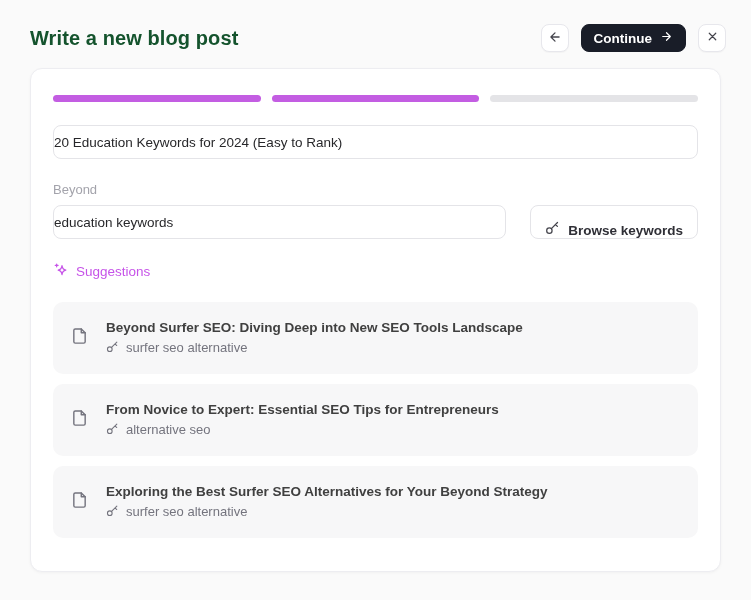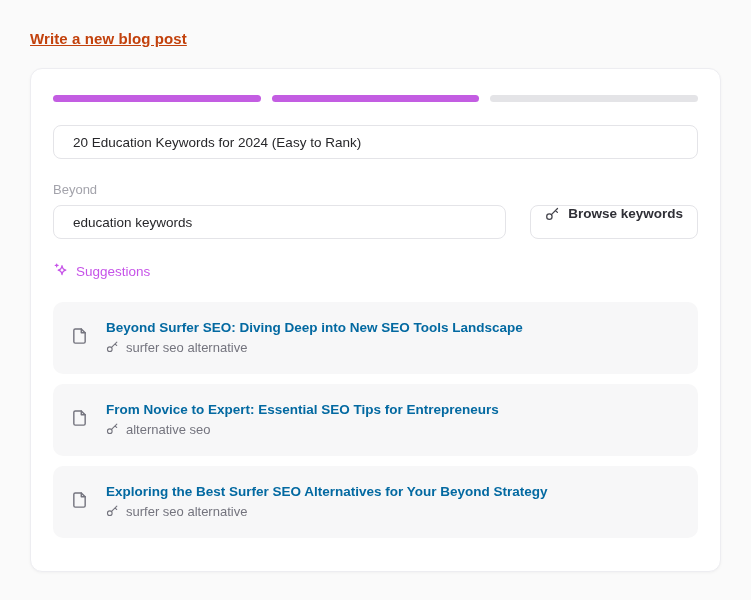--- a/index.html
+++ b/index.html
@@ -9,21 +9,21 @@
     font-family:"Liberation Sans","DejaVu Sans",sans-serif;
     color:#27272a;
     overflow:hidden;
   }
   
   .header {
     display:flex; align-items:center;
     padding:24px 25px 0 30px;
     height:52px;
   }
-  .header-title { font-size:15px; font-weight:700; color:#c2410c; letter-spacing:.1px;text-decoration:underline; }
+  .header-title { font-size:20px; font-weight:700; color:#14532d; letter-spacing:.1px; }
   .header-actions { margin-left:auto; display:flex; align-items:center; gap:12px; }
   .icon-btn {
     width:28px; height:28px; border-radius:8px;
     background:#ffffff; border:1px solid #e7e7ec;
     display:flex; align-items:center; justify-content:center;
     color:#44444c; cursor:pointer;
     box-shadow:0 1px 1px rgba(0,0,0,.03);
   }
   .btn-dark {
     height:28px; padding:0 12px; border-radius:8px;
@@ -43,60 +43,84 @@
     padding:26px 22px 28px 22px;
   }
   
   .progress { display:flex; gap:11px; margin-bottom:23px; }
   .progress-seg { height:7px; flex:1; border-radius:4px; }
   
   .field-label { font-size:13px; color:#a3a3ab; margin-bottom:8px; }
   .text-input {
     width:100%; height:34px;
     border:1px solid #e4e4e8; border-radius:8px;
-    padding:0 19px; font-size:13.5px; color:#27272a;
+    padding:0 0; font-size:13.5px; color:#27272a;
     font-family:"Liberation Sans","DejaVu Sans",sans-serif;
     background:#ffffff; outline:none;
   }
   .field { margin-bottom:23px; }
   .keyword-row { display:flex; gap:24px; }
   .keyword-row .text-input { flex:1; }
   .btn-outline {
     height:34px; padding:0 14px; border-radius:8px; flex:0 0 auto;
     background:#ffffff; border:1px solid #e4e4e8;
-    display:flex; align-items:flex-start; gap:8px;
+    display:flex; align-items:flex-end; gap:8px;
     font-size:13.5px; font-weight:600; color:#2f2f36; cursor:pointer;
   }
   .btn-outline .icon { color:#44444c; }
   
   .suggestions-header {
     display:flex; align-items:center; gap:7px;
     font-size:13.5px; font-weight:500;
     margin-bottom:21px;
   }
   .suggestion-list { display:flex; flex-direction:column; gap:10px; }
   .suggestion-card {
     height:72px; background:#f7f7f8; border-radius:10px;
     display:flex; align-items:center; gap:18px;
     padding:0 18px; cursor:pointer;
   }
   .suggestion-card .file { color:#74747e; flex:0 0 auto; }
   .suggestion-body { display:flex; flex-direction:column; gap:5px; min-width:0; }
-  .suggestion-title { font-size:13.5px; font-weight:700; color:#0369a1; }
+  .suggestion-title { font-size:13.5px; font-weight:700; color:#404040; }
   .suggestion-keyword {
     display:flex; align-items:flex-start; gap:7px;
     font-size:13px; color:#74747e;
   }
   .suggestion-keyword .icon { color:#74747e; }
 </style>
 </head>
 <body>
 
 <div class="header">
   <div class="header-title">Write a new blog post</div>
+  <div class="header-actions">
+    <button class="icon-btn">
+      <span class="icon">
+        <svg width="14" height="14" viewBox="0 0 24 24" fill="none" stroke="currentColor" stroke-width="2.2" stroke-linecap="round" stroke-linejoin="round">
+            <path d="M19 12H5m7 7-7-7 7-7"></path>
+          </svg>
+      </span>
+    </button>
+    <button class="btn-dark" style="background: rgb(25, 29, 40);">
+      <span>Continue</span>
+      <span class="icon">
+        <svg width="13" height="13" viewBox="0 0 24 24" fill="none" stroke="currentColor" stroke-width="2.2" stroke-linecap="round" stroke-linejoin="round">
+            <path d="M5 12h14m-7-7 7 7-7 7"></path>
+          </svg>
+      </span>
+    </button>
+    <button class="icon-btn">
+      <span class="icon">
+        <svg width="13" height="13" viewBox="0 0 24 24" fill="none" stroke="currentColor" stroke-width="2.2" stroke-linecap="round" stroke-linejoin="round">
+            <path d="M18 6 6 18M6 6l12 12"></path>
+          </svg>
+      </span>
+    </button>
+  </div>
 </div>
 
 <div class="card">
 
   <div class="progress">
     <div class="progress-seg" style="background: rgb(195, 93, 226);"></div>
     <div class="progress-seg" style="background: rgb(195, 93, 226);"></div>
     <div class="progress-seg" style="background: rgb(228, 228, 231);"></div>
   </div>
 

